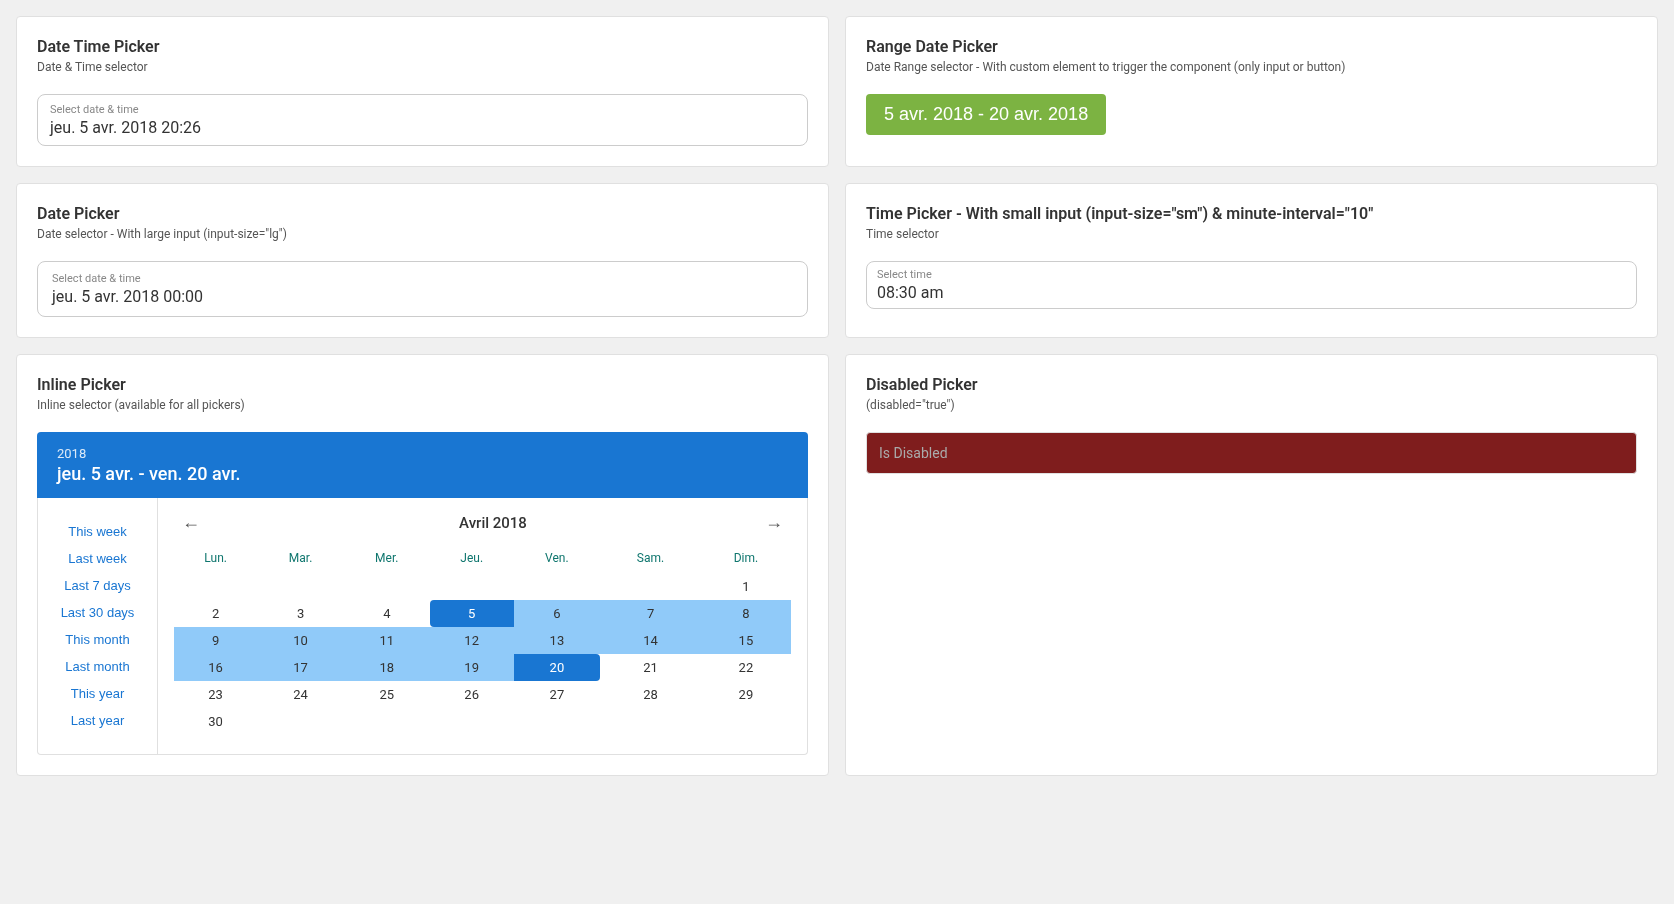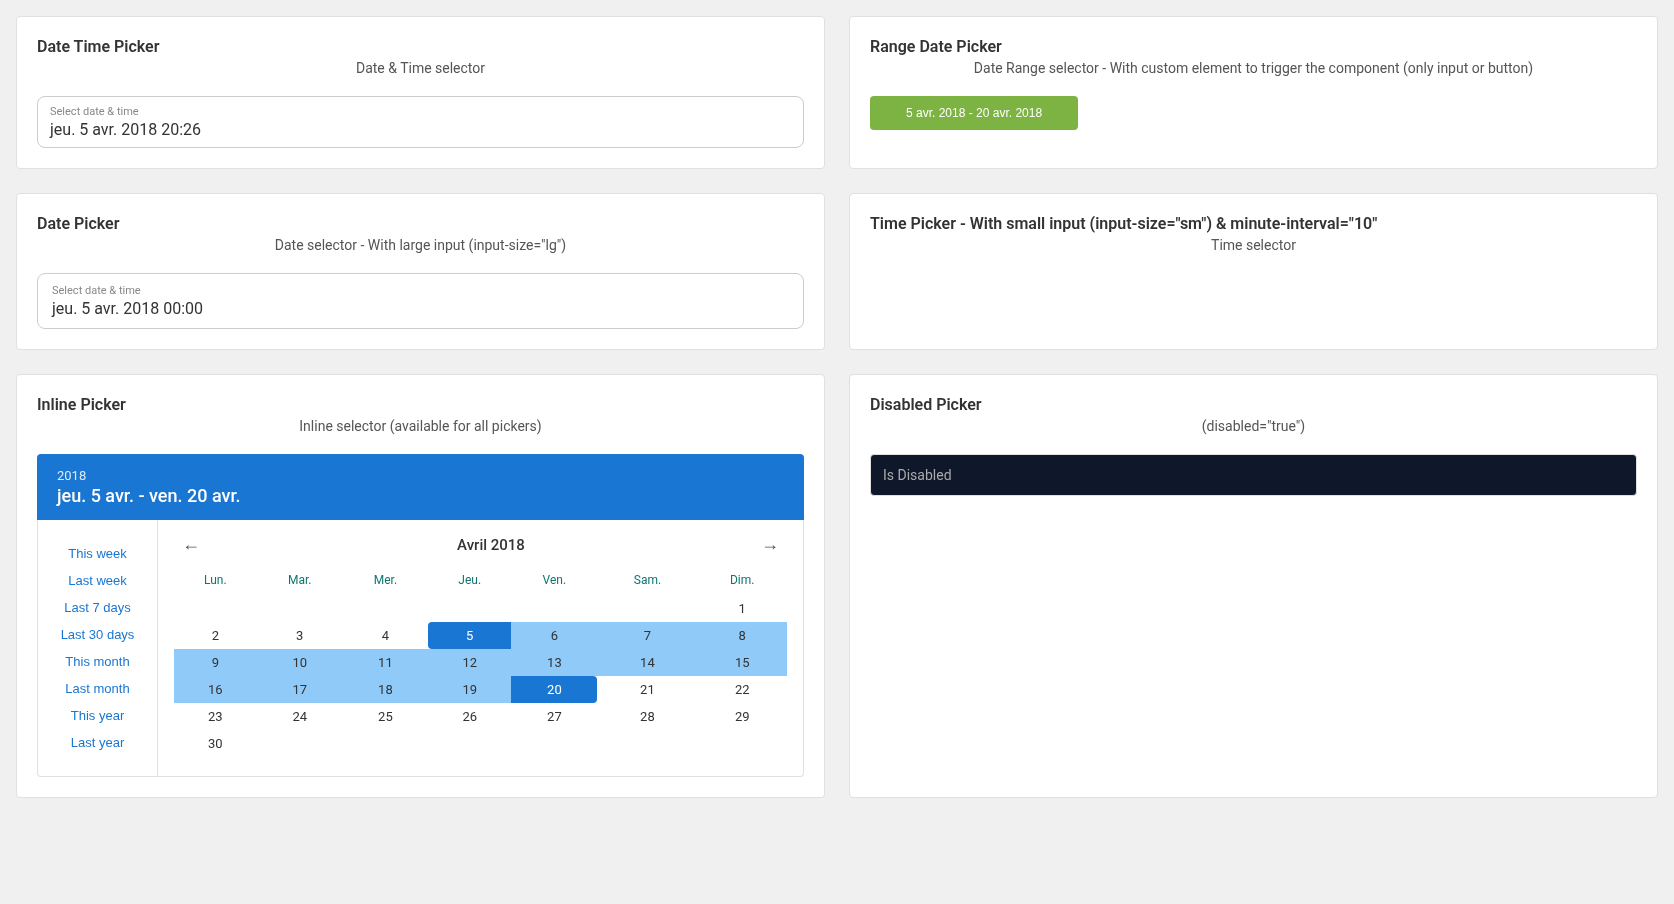--- a/index.html
+++ b/index.html
@@ -6,38 +6,37 @@
     body {
       font-family: -apple-system, BlinkMacSystemFont, 'Segoe UI', Roboto, sans-serif;
       background: #f0f0f0;
       padding: 16px;
       font-size: 14px;
       color: #333;
     }
     .grid {
       display: grid;
       grid-template-columns: 1fr 1fr;
-      gap: 24px;
+      gap: 16px;
     }
     .card {
       background: #fff;
       border-radius: 4px;
       padding: 20px;
       border: 1px solid #e0e0e0;
     }
     .card-title {
       font-size: 16px;
       font-weight: 600;
       margin-bottom: 4px;
     }
     .card-subtitle {
-      font-size: 14px;
+      font-size: 12px;
       color: #555;
       margin-bottom: 20px;
-      text-align: center;
     }
     .input-field {
       border: 1px solid #ccc;
       border-radius: 8px;
       padding: 8px 12px;
       width: 100%;
       position: relative;
     }
     .input-field .field-label {
       font-size: 11px;
@@ -53,26 +52,26 @@
       padding: 10px 14px;
     }
     .input-field-sm {
       padding: 6px 10px;
     }
     .green-btn {
       background: #7cb342;
       color: #fff;
       border: none;
       border-radius: 4px;
-      padding: 10px 36px;
-      font-size: 12px;
+      padding: 10px 18px;
+      font-size: 18px;
       cursor: pointer;
     }
     .disabled-input {
-      background: #0f172a;
+      background: #7f1d1d;
       border: 1px solid #e0e0e0;
       border-radius: 4px;
       padding: 12px;
       color: #aaa;
       font-size: 14px;
       width: 100%;
     }
     
     .inline-card {
       grid-column: 1;
@@ -200,20 +199,24 @@
     <div class="card-subtitle">Date selector - With large input (input-size="lg")</div>
     <div class="input-field input-field-lg">
       <span class="field-label">Select date &amp; time</span>
       <span class="field-value">jeu. 5 avr. 2018 00:00</span>
     </div>
   </div>
 
   <div class="card">
     <div class="card-title">Time Picker - With small input (input-size="sm") &amp; minute-interval="10"</div>
     <div class="card-subtitle">Time selector</div>
+    <div class="input-field input-field-sm">
+      <span class="field-label">Select time</span>
+      <span class="field-value">08:30 am</span>
+    </div>
   </div>
 
   <div class="card inline-card">
     <div class="card-title">Inline Picker</div>
     <div class="card-subtitle">Inline selector (available for all pickers)</div>
 
     <div>
       <div class="picker-header">
         <div class="year">2018</div>
         <div class="date-range">jeu. 5 avr. - ven. 20 avr.</div>

